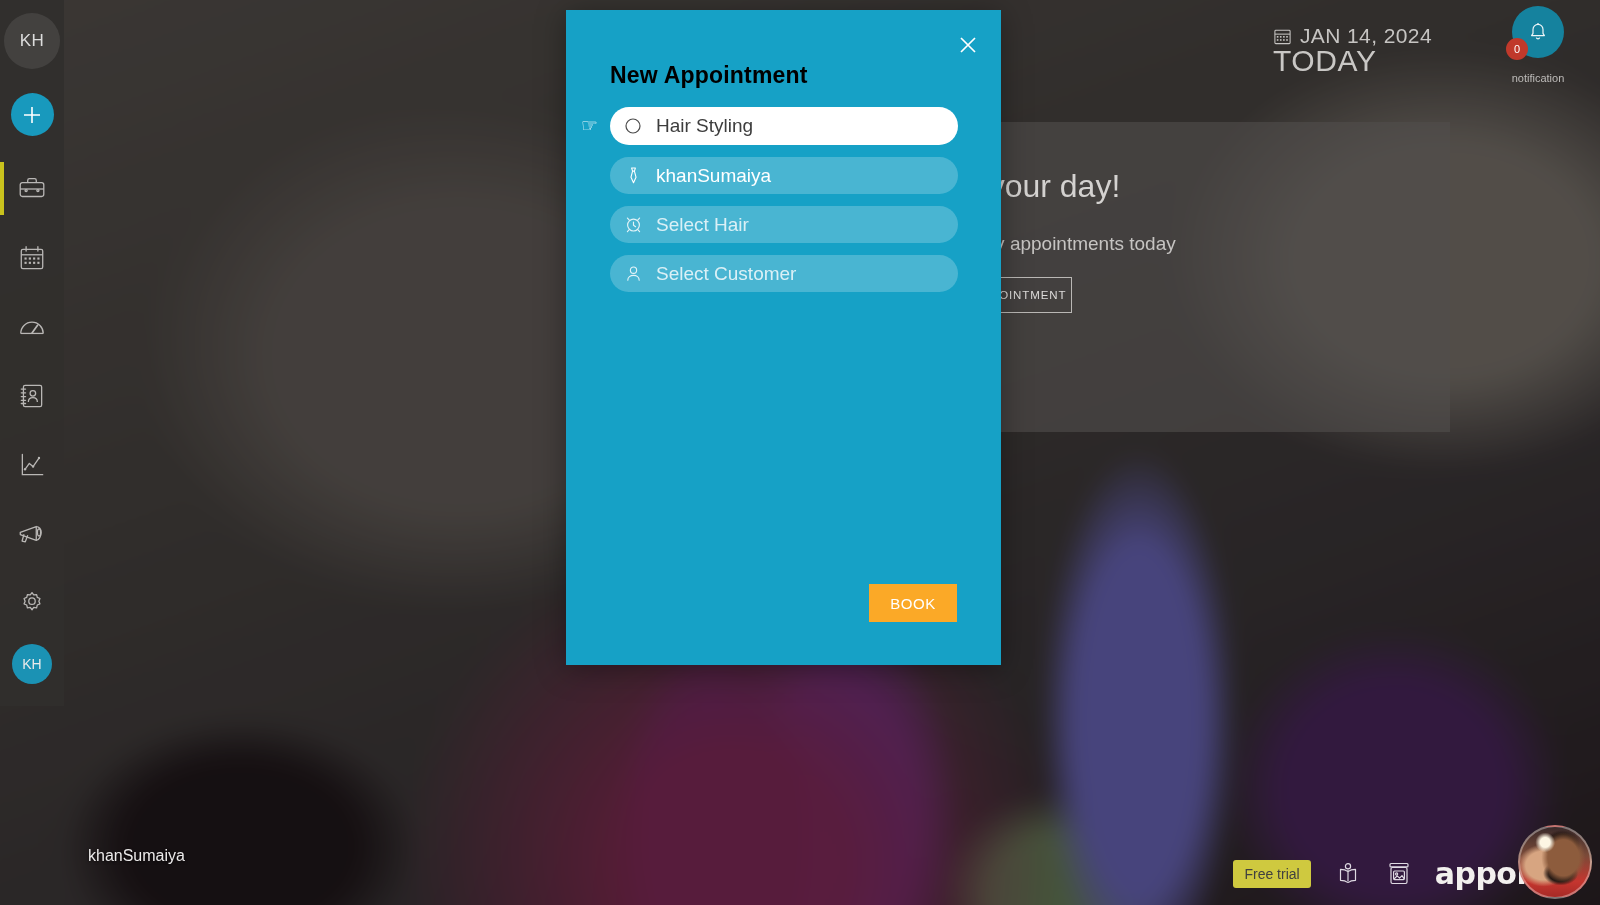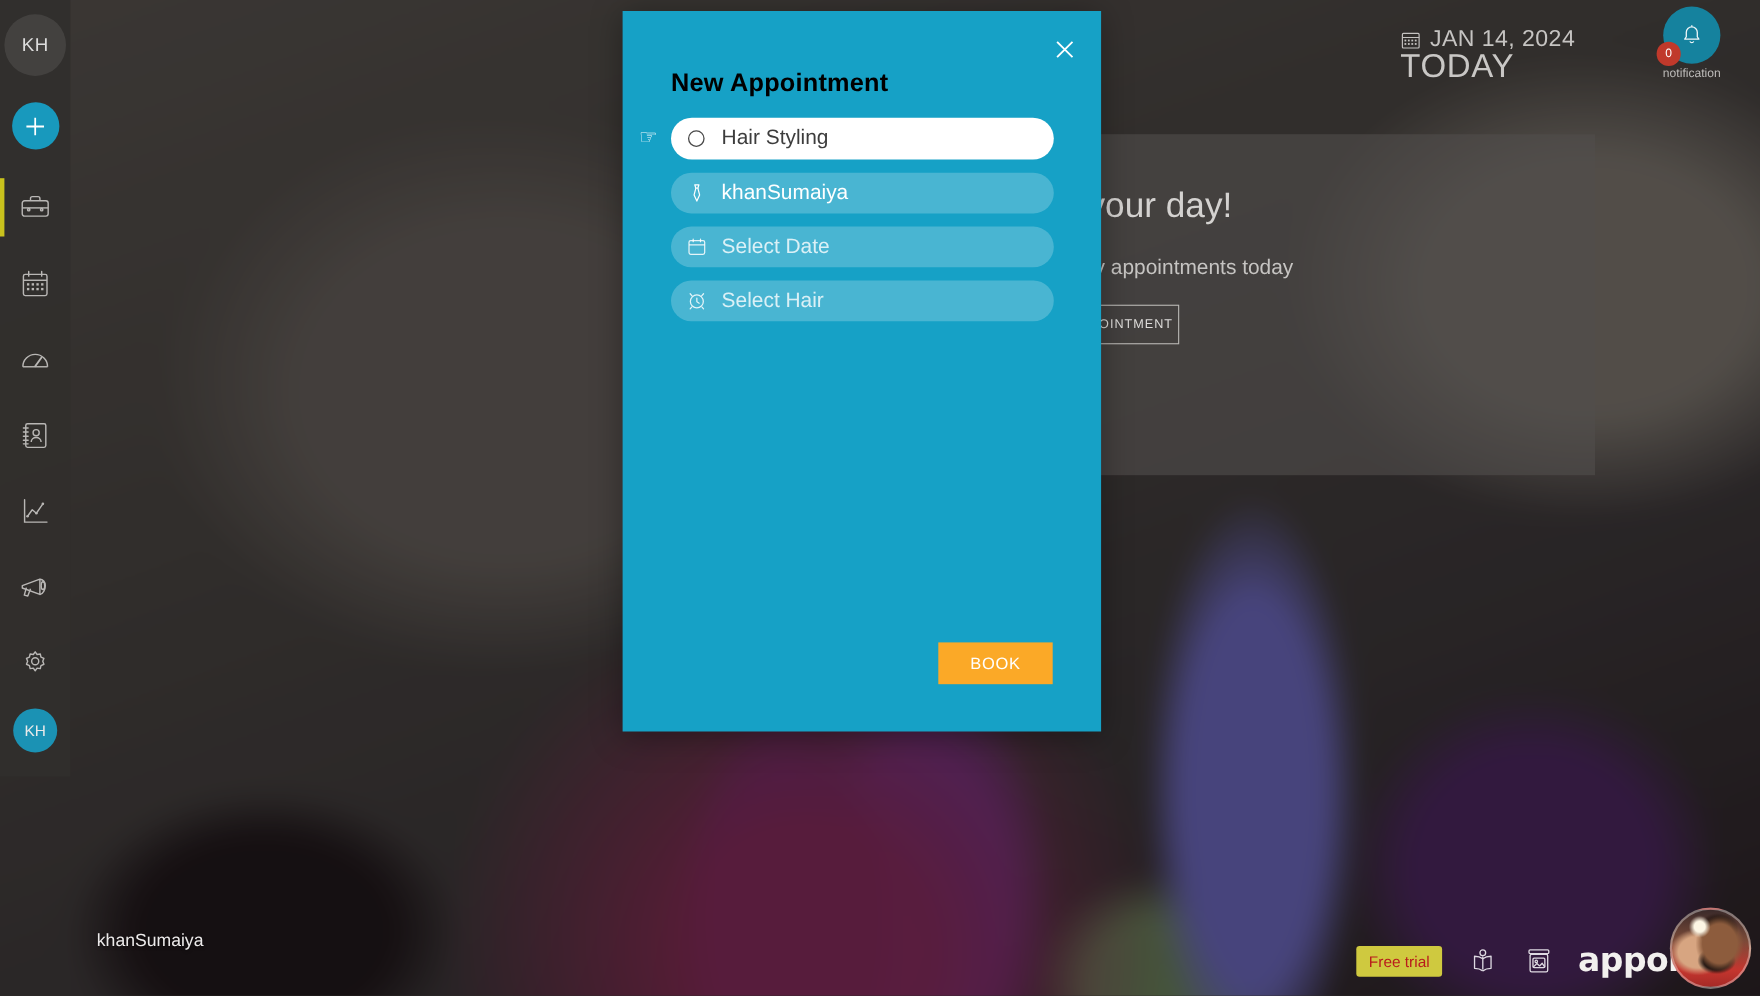--- a/index.html
+++ b/index.html
@@ -105,21 +105,21 @@
     background: #15829e; margin: 0 auto;
     display: flex; align-items: center; justify-content: center;
     cursor: pointer;
   }
   .notif-badge {
     position: absolute; left: -6px; bottom: -2px;
     width: 22px; height: 22px; border-radius: 50%;
     background: #c0392b; color: #fff; font-size: 11px;
     display: flex; align-items: center; justify-content: center;
   }
-  .notif-label { margin-top: 3px; font-size: 11px; color: #bdbbb9; }
+  .notif-label { margin-top: 14px; font-size: 11px; color: #bdbbb9; }
 
   
   .content-panel {
     position: absolute; left: 570px; top: 122px; width: 880px; height: 310px;
     background: rgba(80,78,76,.62);
     z-index: 5;
   }
   .content-inner {
     position: absolute; left: 0; right: 0; top: 46px; text-align: center;
   }
@@ -165,33 +165,33 @@
   }
   .field-text { font-size: 19px; color: rgba(255,255,255,.80); }
   .field.selected .field-text { color: #3d3d3d; }
   .field.filled .field-text { color: #ffffff; }
   .hand-cursor {
     position: absolute; left: -29px; top: 9px;
     color: #e9f7fb; font-size: 19px; line-height: 1;
   }
   .book-btn {
     position: absolute; right: 44px; bottom: 43px;
-    width: 104px; height: 38px; background: #fba927;
+    width: 88px; height: 38px; background: #fba927;
     color: #ffffff; font-size: 15px; letter-spacing: .6px;
     display: flex; align-items: center; justify-content: center;
     border: none; cursor: pointer; font-family: inherit;
   }
 
   
   .bottom-bar {
     position: absolute; right: 20px; bottom: 14px;
     display: flex; align-items: center; gap: 22px; z-index: 30;
   }
   .free-trial {
-    background: #cfc93f; color: #b91c1c; font-size: 14px;
+    background: #cfc93f; color: #404040; font-size: 14px;
     padding: 6px 11px; border-radius: 3px; cursor: pointer;
   }
   .bar-icon { cursor: pointer; display: flex; align-items: center; }
   .brand {
     font-size: 30px; color: #f2f0ee; letter-spacing: -.5px;
     font-family: "DejaVu Sans", sans-serif; font-weight: bold;
   }
   .user-photo {
     position: absolute; right: 8px; bottom: 6px;
     width: 74px; height: 74px; border-radius: 50%;
@@ -386,42 +386,41 @@
       <div class="field filled">
         <span class="field-icon">
           <svg width="17" height="19" viewBox="0 0 17 19" fill="none" stroke="#ffffff" stroke-width="1.1">
             <path d="M6.6 2h3.8l-1 3.1h-1.8z" stroke-linejoin="round"></path>
             <path d="M7.6 5.1L6 11.2l2.5 5.6 2.5-5.6-1.6-6.1" stroke-linejoin="round"></path>
           </svg>
         </span>
         <span class="field-text">khanSumaiya</span>
       </div>
 
-      <div class="field">
-        <span class="field-icon">
-          <svg width="19" height="19" viewBox="0 0 20 20" fill="none" stroke="rgba(255,255,255,.85)" stroke-width="1.2">
-            <rect x="2.5" y="4" width="15" height="13" rx="1.6"></rect>
-            <path d="M2.5 8h15"></path>
-            <path d="M6.5 2.6v2.4M13.5 2.6v2.4" stroke-linecap="round"></path>
-          </svg>
-        </span>
-        <span class="field-text">Select Date</span>
-      </div>
 
       <div class="field">
         <span class="field-icon">
           <svg width="19" height="19" viewBox="0 0 20 20" fill="none" stroke="rgba(255,255,255,.85)" stroke-width="1.2">
             <circle cx="10" cy="10.6" r="6.2"></circle>
             <path d="M10 7.4v3.4l2.2 1.5" stroke-linecap="round"></path>
             <path d="M5.4 5.2L3.6 3.2M14.6 5.2l1.8-2M5 16l-1.4 1.6M15 16l1.4 1.6" stroke-linecap="round"></path>
           </svg>
         </span>
         <span class="field-text">Select Hair</span>
       </div>
 
+      <div class="field">
+        <span class="field-icon">
+          <svg width="19" height="19" viewBox="0 0 20 20" fill="none" stroke="rgba(255,255,255,.85)" stroke-width="1.2">
+            <circle cx="10" cy="6.5" r="3.3"></circle>
+            <path d="M4 17c0-3.2 2.7-5.1 6-5.1s6 1.9 6 5.1" stroke-linecap="round"></path>
+          </svg>
+        </span>
+        <span class="field-text">Select Customer</span>
+      </div>
 
     </div>
 
     <button class="book-btn">BOOK</button>
   </div>
 
   <div class="bottom-bar">
 
     <div class="free-trial">Free trial</div>
 

